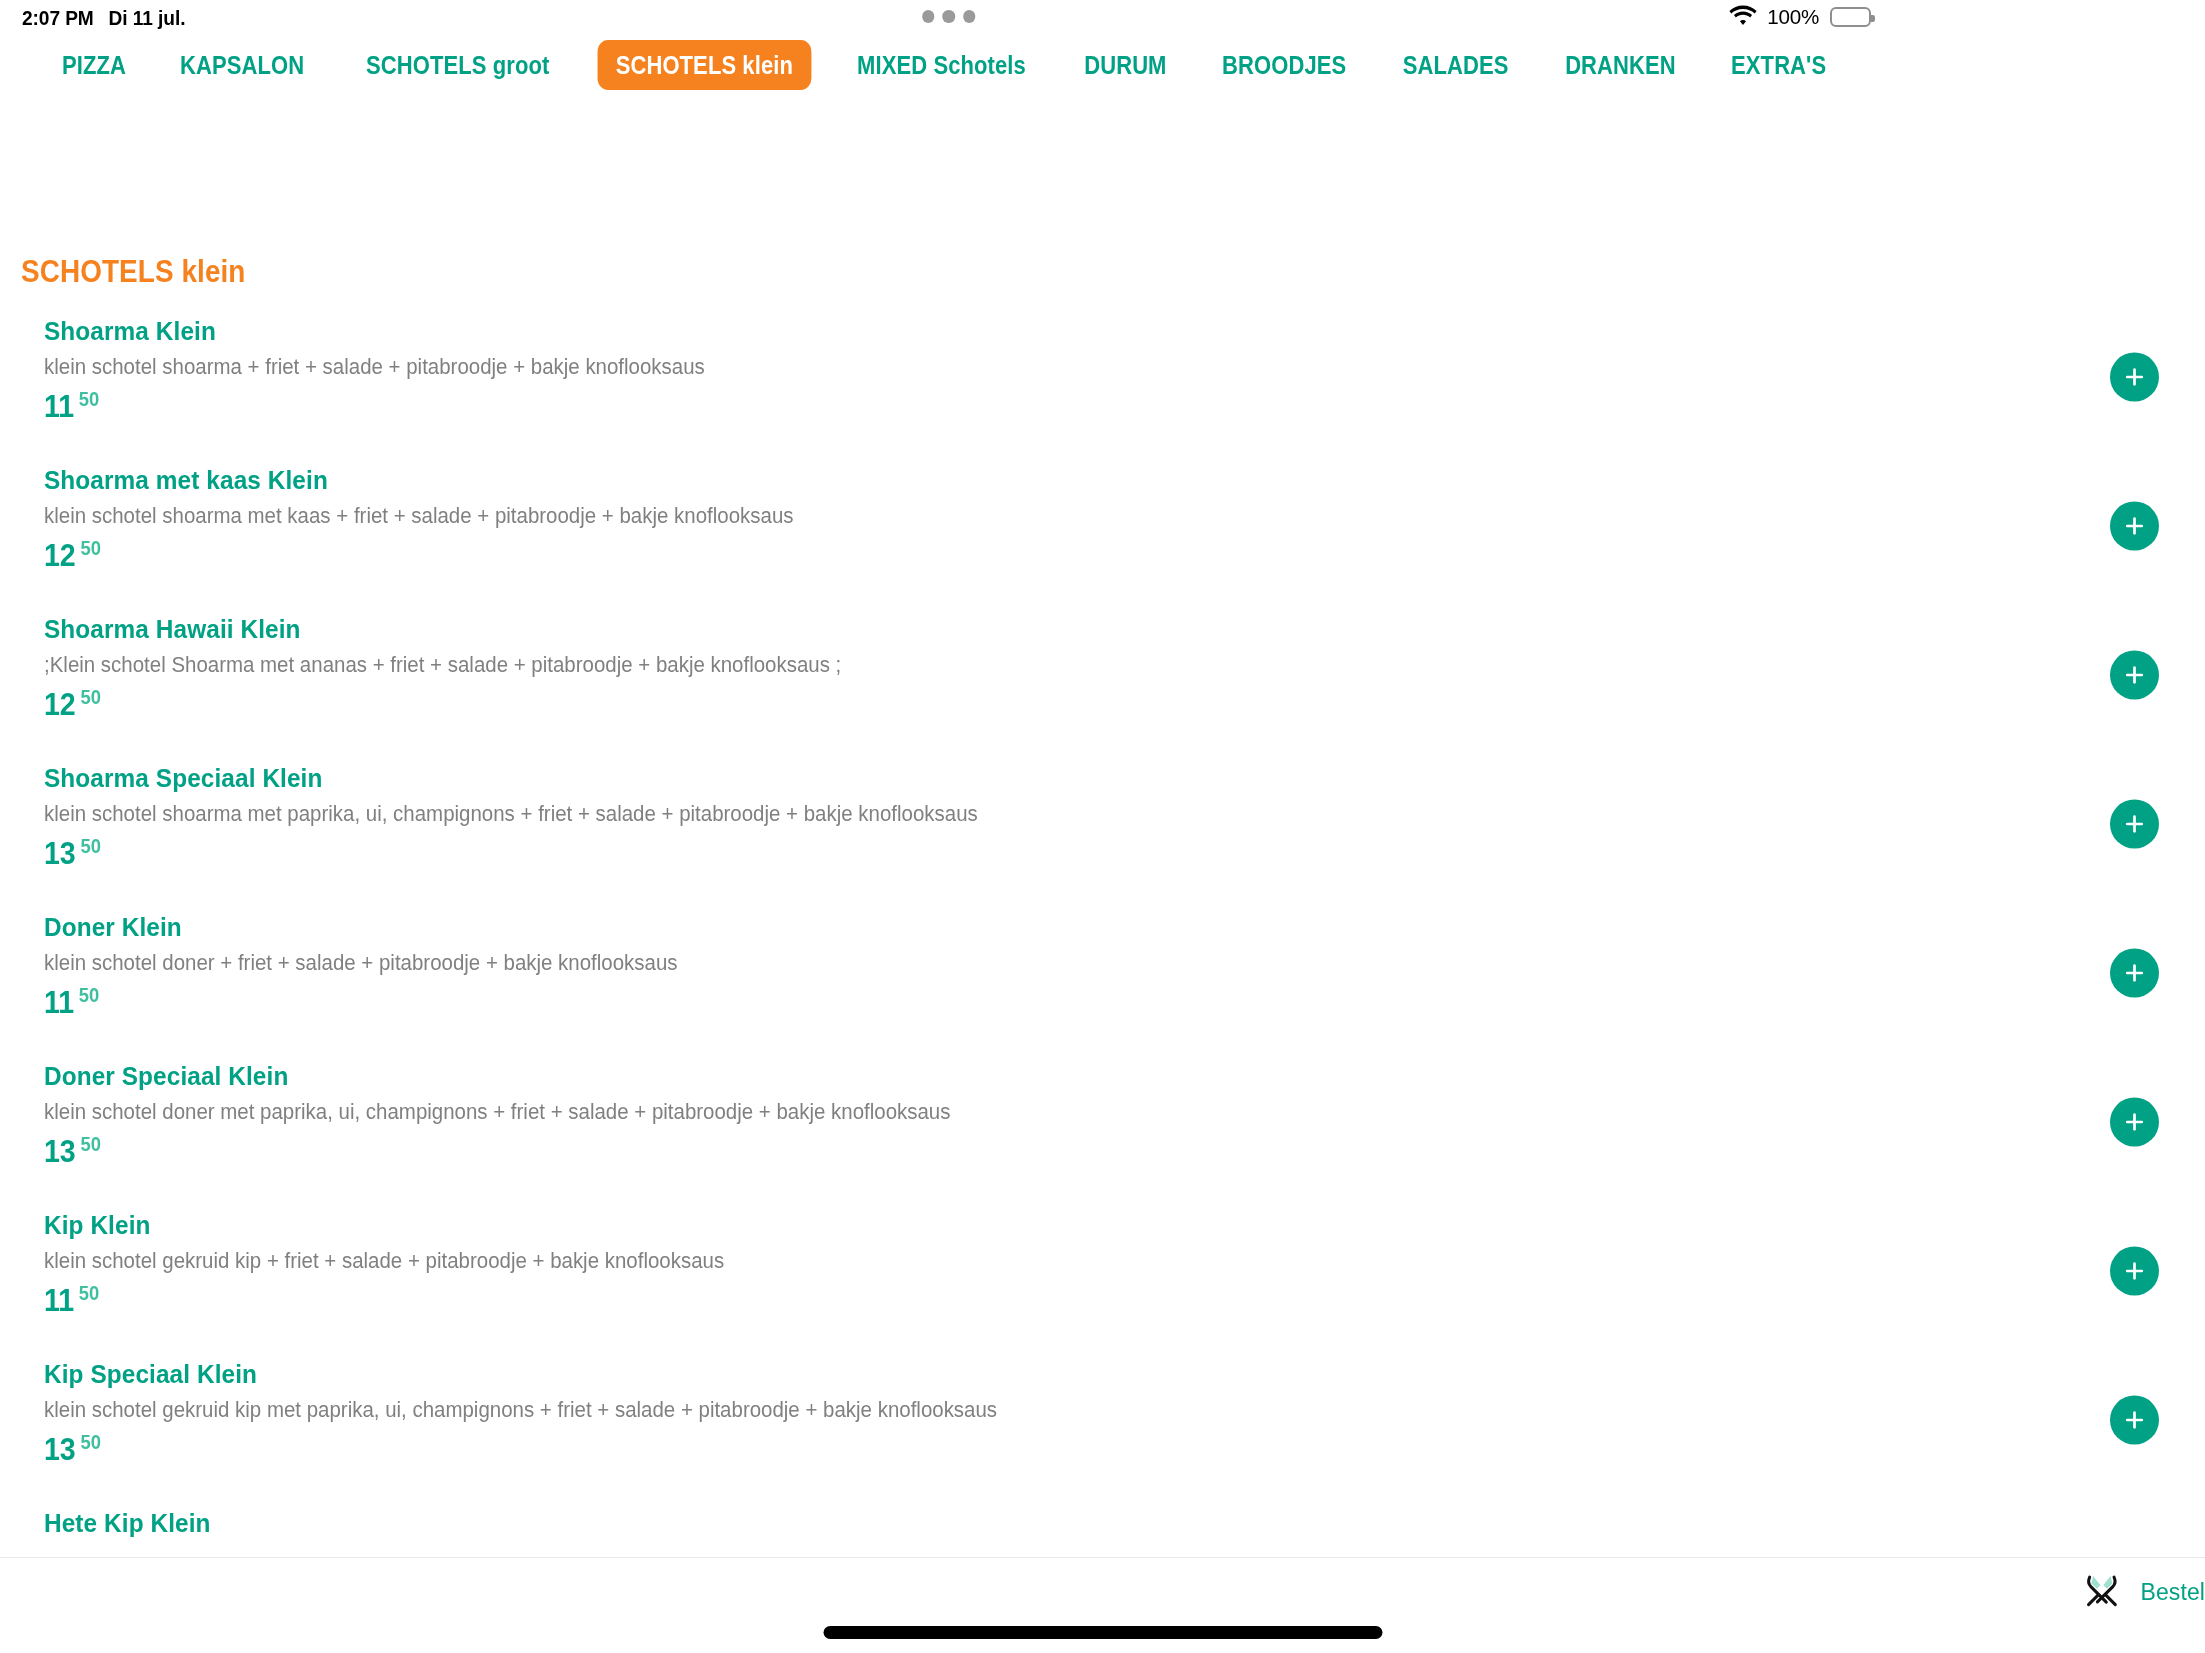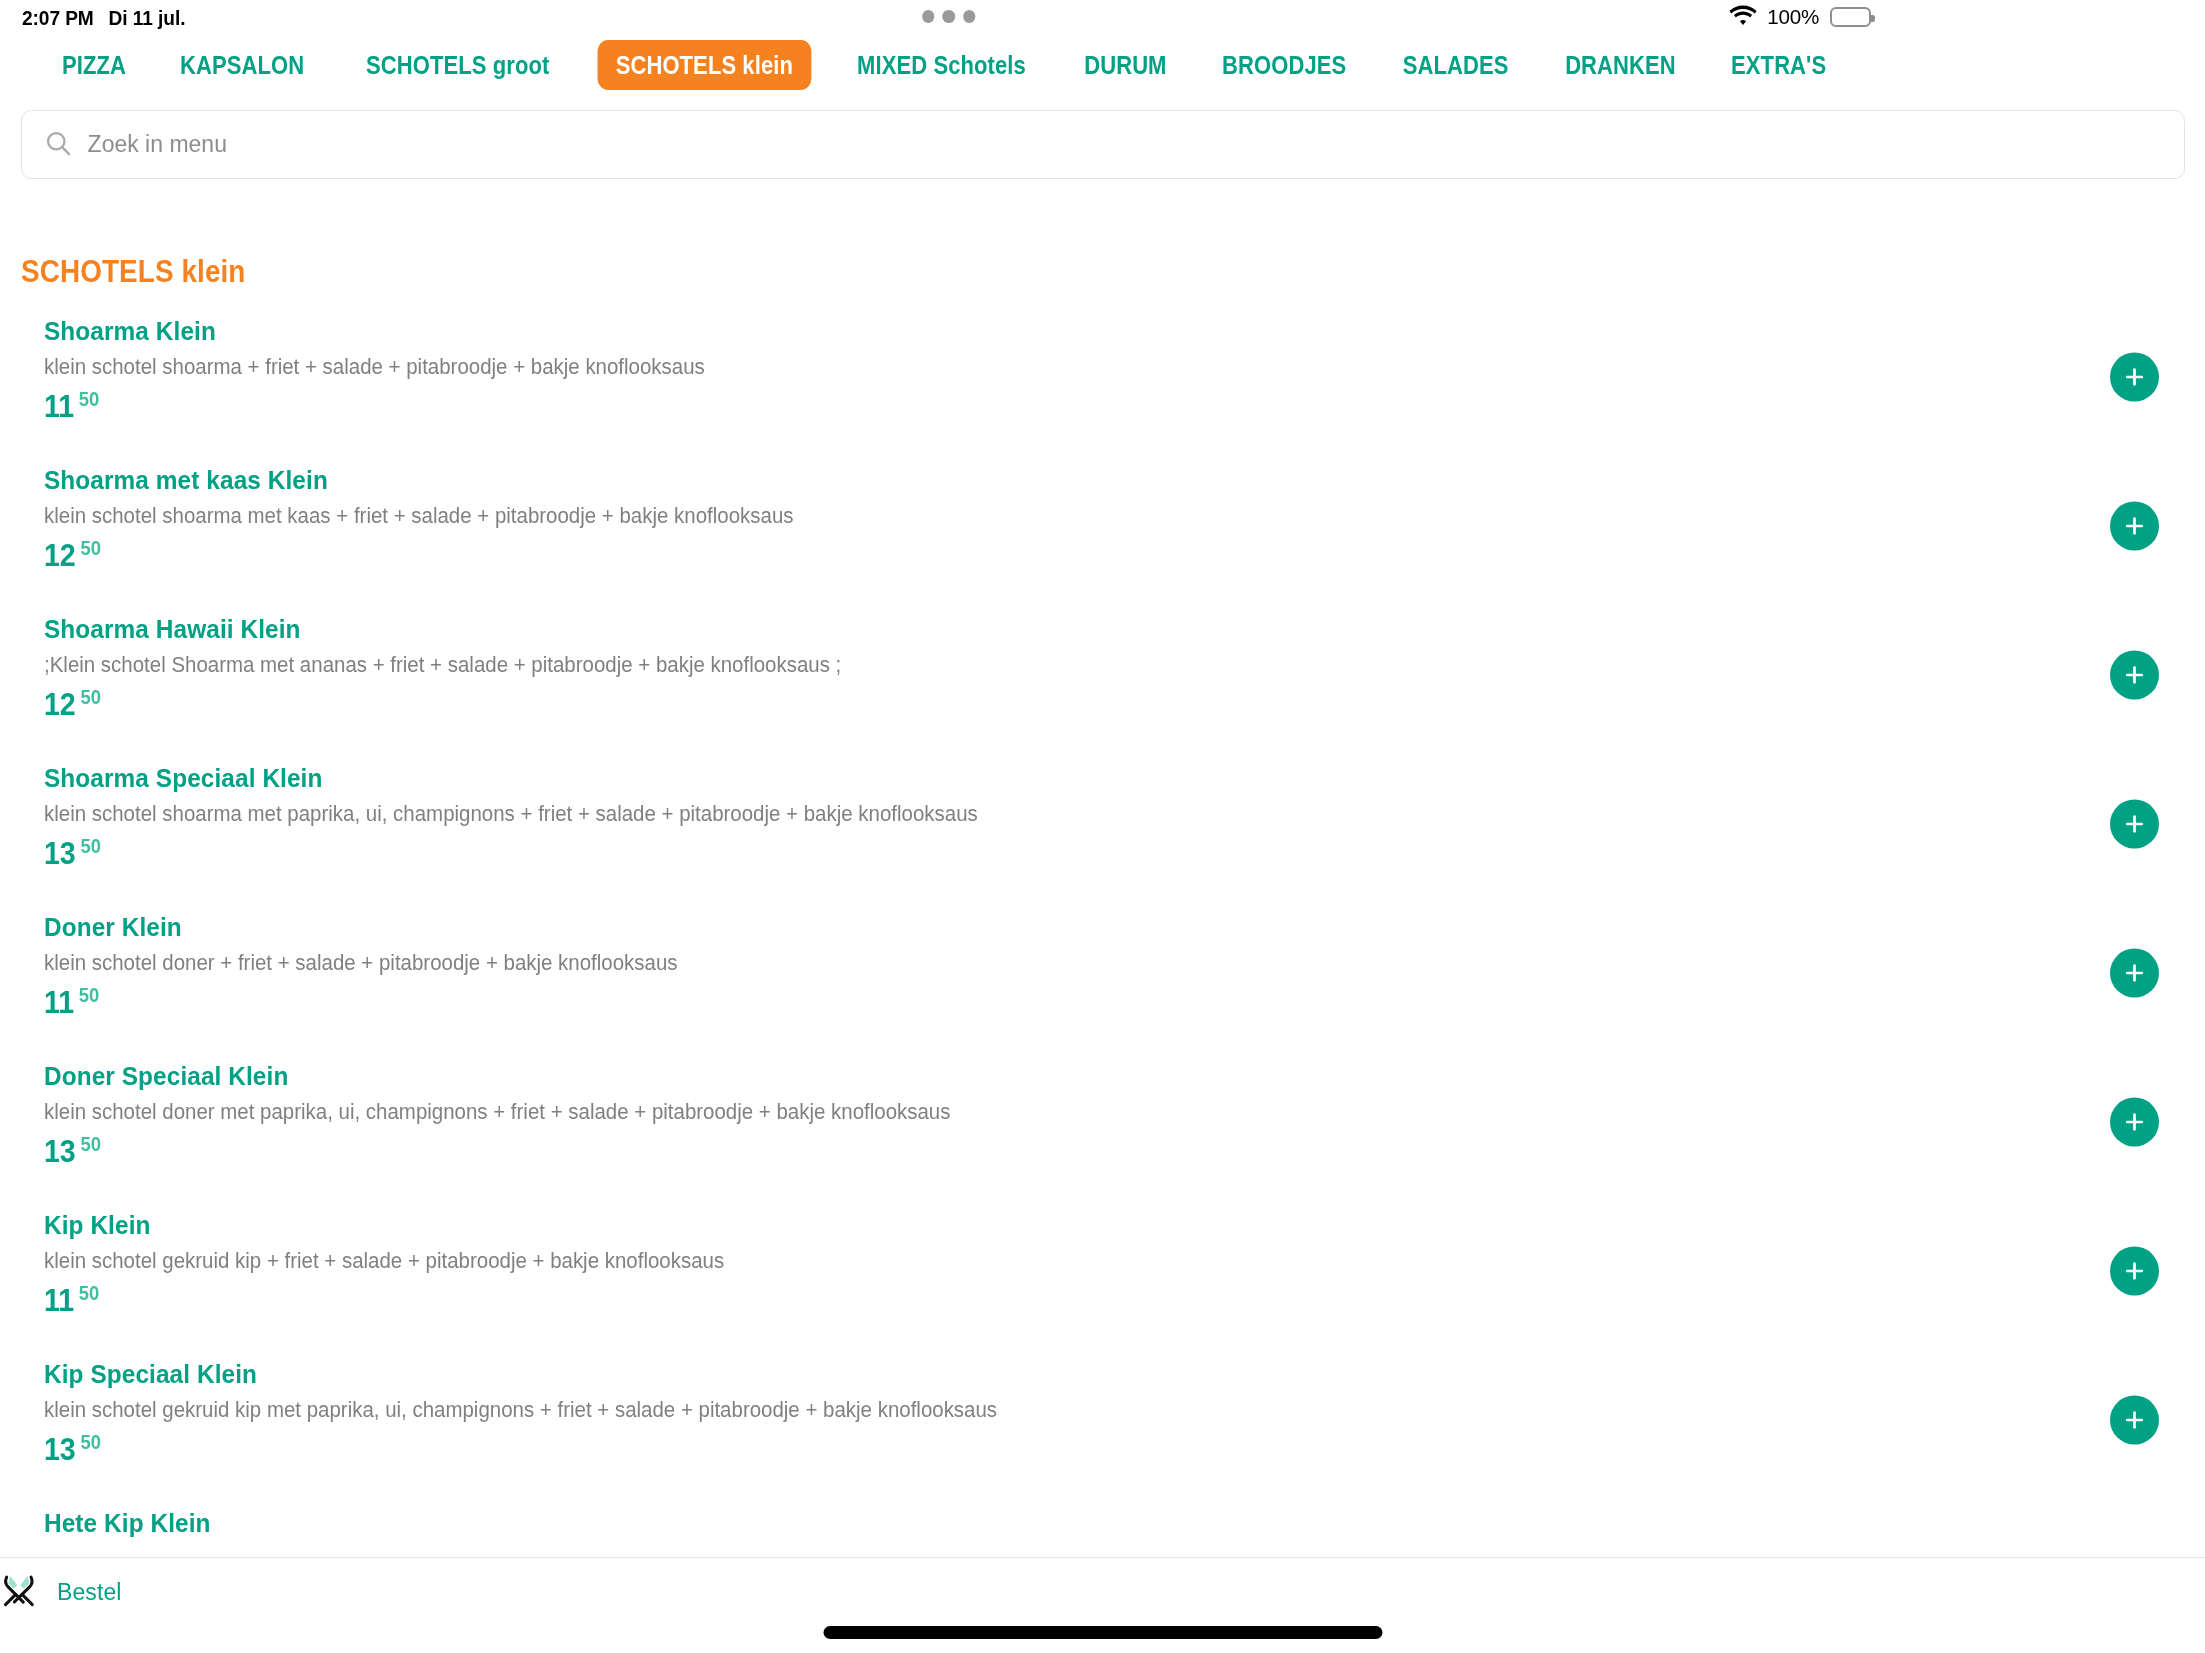--- a/index.html
+++ b/index.html
@@ -234,21 +234,21 @@
     width: 2205px;
     height: 96px;
     background: #fff;
     border-top: 1.5px solid #e8e8e8;
     display: flex;
   }
   .navitem {
     flex: 1 1 33.333%;
     display: flex;
     align-items: center;
-    justify-content: flex-start;
+    justify-content: flex-end;
     gap: 19px;
     cursor: pointer;
     padding-bottom: 26.5px;
   }
   .navitem .nav-label {
     font-size: 23px;
     font-weight: 400;
     letter-spacing: 0.1px;
   }
   .navitem.active .nav-label { color: #00A184; }
@@ -302,31 +302,20 @@
       <div class="tab">SCHOTELS groot</div>
       <div class="tab active">SCHOTELS klein</div>
       <div class="tab">MIXED Schotels</div>
       <div class="tab">DURUM</div>
       <div class="tab">BROODJES</div>
       <div class="tab">SALADES</div>
       <div class="tab">DRANKEN</div>
       <div class="tab">EXTRA'S</div>
     </div>
 
-  <div class="searchwrap">
-    <div class="searchbox">
-      <span class="search-ico">
-        <svg width="28" height="28" viewBox="0 0 24 24" fill="none" stroke="#aaaaaa" stroke-width="2" stroke-linecap="round">
-          <circle cx="10.5" cy="10.5" r="7"></circle>
-          <line x1="15.8" y1="15.8" x2="21.5" y2="21.5"></line>
-        </svg>
-      </span>
-      <input class="search-input" type="text" placeholder="Zoek in menu" style="">
-    </div>
-  </div>
 
   <div class="section-title">SCHOTELS klein</div>
 
   <div class="menu" id="menu">
       <div class="menu-item">
         <div class="mi-name">Shoarma Klein</div>
         <div class="mi-desc">klein schotel shoarma + friet + salade + pitabroodje + bakje knoflooksaus</div>
         <div class="mi-price">
           <span class="mi-price-main">11</span>
           <span class="mi-price-cents">50</span>

